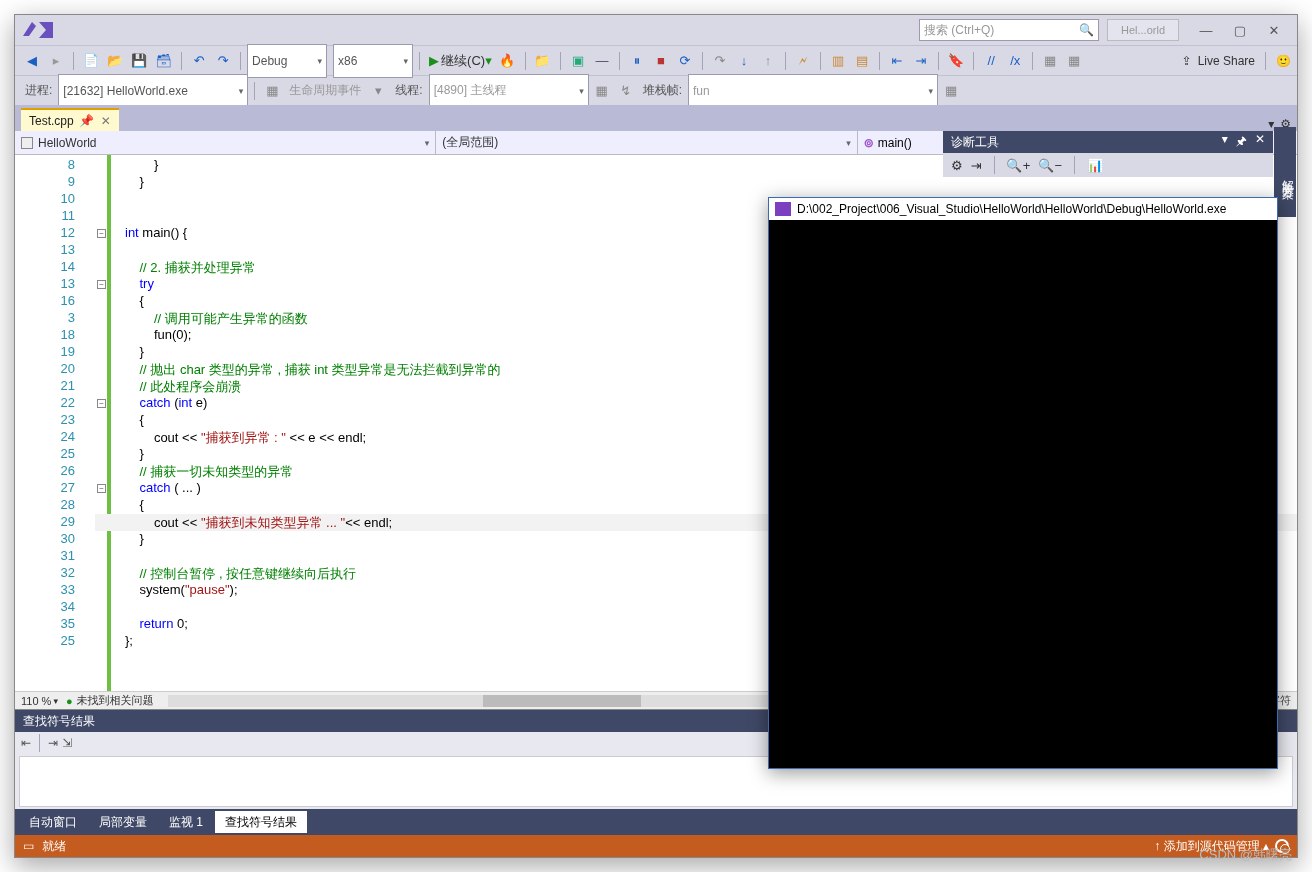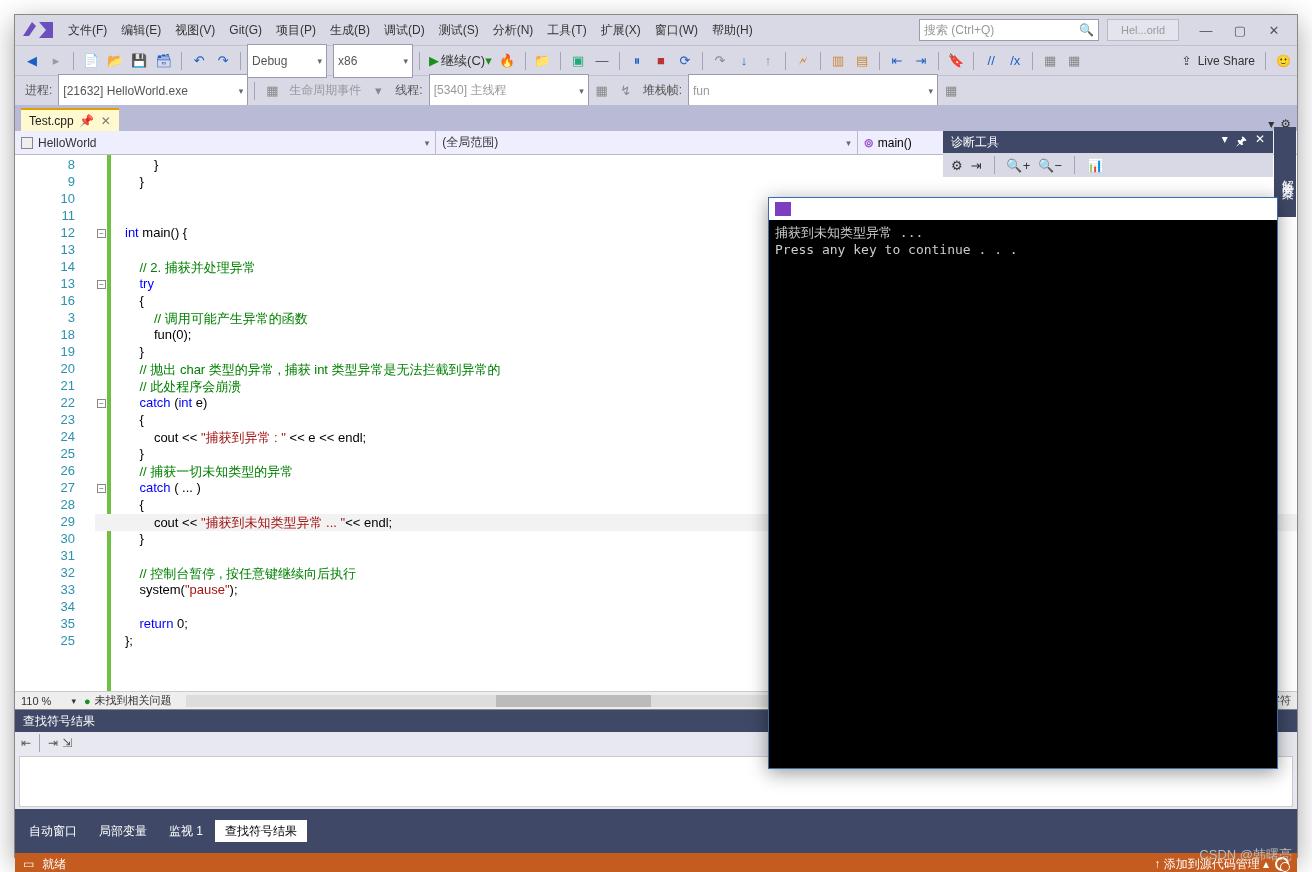--- a/index.html
+++ b/index.html
@@ -50,34 +50,34 @@
   .margin-strip .fold { position:absolute; left:2px; width:9px; height:9px; border:1px solid #888; background:#fff; font-size:8px; line-height:7px; text-align:center; color:#555;}
   .code { flex:1; font:13px Consolas, monospace; padding-top:2px; padding-left:30px; white-space:pre; color:#000; position:relative;}
   .code .row { height:17px; }
   .kw { color:#0000ff; }
   .cm { color:#008000; }
   .st { color:#a31515; }
   .num { color:#000; }
   .fn { color:#000; }
   .hl-line { background:#f2f2f2; display:block; margin-left:-30px; padding-left:30px;}
   .scroll-x { height:18px; background:#eee; border-top:1px solid #ccc; display:flex; align-items:center; font-size:11px; color:#333; padding:0 6px; gap:8px;}
-  .scroll-x .zoom{display:flex;align-items:center; gap:20px;}
+  .scroll-x .zoom{display:flex;align-items:center; gap:2px;}
   .scroll-x .issues{display:flex;align-items:center;gap:4px;}
   .scroll-x .issues .ok{color:#1a8f1a;}
   .scroll-x .sbar{flex:1;height:12px;background:#ddd;position:relative;margin:0 6px;}
   .scroll-x .thumb{position:absolute;left:30%;width:15%;height:100%;background:#bbb;}
   .scroll-x .right-info{margin-left:auto; color:#444;}
 
   
   .find-panel { height:100px; background:#e8e8f0; border-top:1px solid #888; display:flex; flex-direction:column;}
   .find-title { height:22px; background:#3f4866; color:#fff; font-size:12px; display:flex; align-items:center; padding:0 8px;}
   .find-tools { height:22px; background:#e8e8f0; display:flex; align-items:center; padding:0 6px; gap:4px; color:#555; font-size:12px;}
   .find-body { flex:1; background:#fff; border:1px solid #ccc; margin:2px 4px;}
   
-  .bottom-tabs { height:44px; background:#3f4866; display:flex; align-items:center; padding:0 4px; gap:2px;}
+  .bottom-tabs { height:26px; background:#3f4866; display:flex; align-items:center; padding:0 4px; gap:2px;}
   .btab { height:22px; padding:0 10px; font-size:12px; color:#fff; display:flex; align-items:center;}
   .btab.active { background:#fff; color:#000;}
   
   .status { height:22px; background:#c45b1f; color:#fff; font-size:12px; display:flex; align-items:center; padding:0 8px; gap:8px;}
   .status .right{margin-left:auto; display:flex; align-items:center; gap:6px;}
   .status .ring{width:14px;height:14px;border:2px solid #fff;border-radius:50%;position:relative;}
   .status .ring::after{content:"";position:absolute;right:-3px;bottom:-3px;width:8px;height:8px;border-radius:50%;background:#c45b1f;border:1px solid #fff;}
 
   
   .diag-title { height:22px; background:#3f4866; color:#fff; font-size:12px; display:flex; align-items:center; padding:0 8px; position:absolute;}
@@ -97,35 +97,20 @@
 </style>
 </head>
 <body>
 
 <div class="shadow-frame">
 
   <div class="menubar">
     <svg class="vs-logo" viewBox="0 0 34 20">
         <path d="M2 16 L11 2 L15 6 L8 16 Z M18 2 L32 2 L32 18 L18 18 L25 10 Z" fill="#6a4fbf"></path>
       </svg>
-    <div id="menu-items" style="display: flex; height: 100%;">
-        <div class="menu-item">文件(F)</div>
-        <div class="menu-item">编辑(E)</div>
-        <div class="menu-item">视图(V)</div>
-        <div class="menu-item">Git(G)</div>
-        <div class="menu-item">项目(P)</div>
-        <div class="menu-item">生成(B)</div>
-        <div class="menu-item">调试(D)</div>
-        <div class="menu-item">测试(S)</div>
-        <div class="menu-item">分析(N)</div>
-        <div class="menu-item">工具(T)</div>
-        <div class="menu-item">扩展(X)</div>
-        <div class="menu-item">窗口(W)</div>
-        <div class="menu-item">帮助(H)</div>
-      </div>
     <div class="search-box">
       <span>搜索 (Ctrl+Q)</span>
       <span class="mag">🔍</span>
     </div>
     <div class="proj-badge">Hel...orld</div>
     <div class="win-ctrl">
       <span>—</span>
       <span>▢</span>
       <span>✕</span>
     </div>
@@ -196,21 +181,21 @@
     <div class="tb-combo" style="width:190px">
         <span>[21632] HelloWorld.exe</span>
         <span class="caret">▾</span>
       </div>
     <span class="tb-sep"></span>
     <span class="tb-btn" style="color:#888">▦</span>
     <span class="tb-label" style="color:#999">生命周期事件</span>
       <span class="tb-btn" style="color:#888">▾</span>
     <span class="tb-label">线程:</span>
     <div class="tb-combo" style="width:160px">
-        <span style="color:#999">[5340] 主线程</span>
+        <span style="color:#999">[4890] 主线程</span>
         <span class="caret">▾</span>
       </div>
     <span class="tb-btn" style="color:#888">▦</span>
     <span class="tb-btn" style="color:#888">↯</span>
     <span class="tb-label">堆栈帧:</span>
     <div class="tb-combo" style="width:250px">
         <span style="color:#999">fun</span>
         <span class="caret">▾</span>
       </div>
     <span class="tb-btn" style="color:#888">▦</span>
@@ -350,18 +335,17 @@
     <span>📊</span>
   </div>
 
   <div class="right-collapsed"><span>解决方案</span></div>
 
 </div>
 
 <div class="console" style="left:768px; top:197px; width:510px; height:572px;">
   <div class="titlebar">
     <span class="cico"></span>
-  </div>
-  <div class="body" id="console-body">捕获到未知类型异常 ...
-Press any key to continue . . .</div>
+    <span style="white-space:nowrap;overflow:hidden;">D:\002_Project\006_Visual_Studio\HelloWorld\HelloWorld\Debug\HelloWorld.exe</span>
+  </div>
 </div>
 
 <div class="watermark">CSDN @韩曙亮</div>
 
 </body></html>

